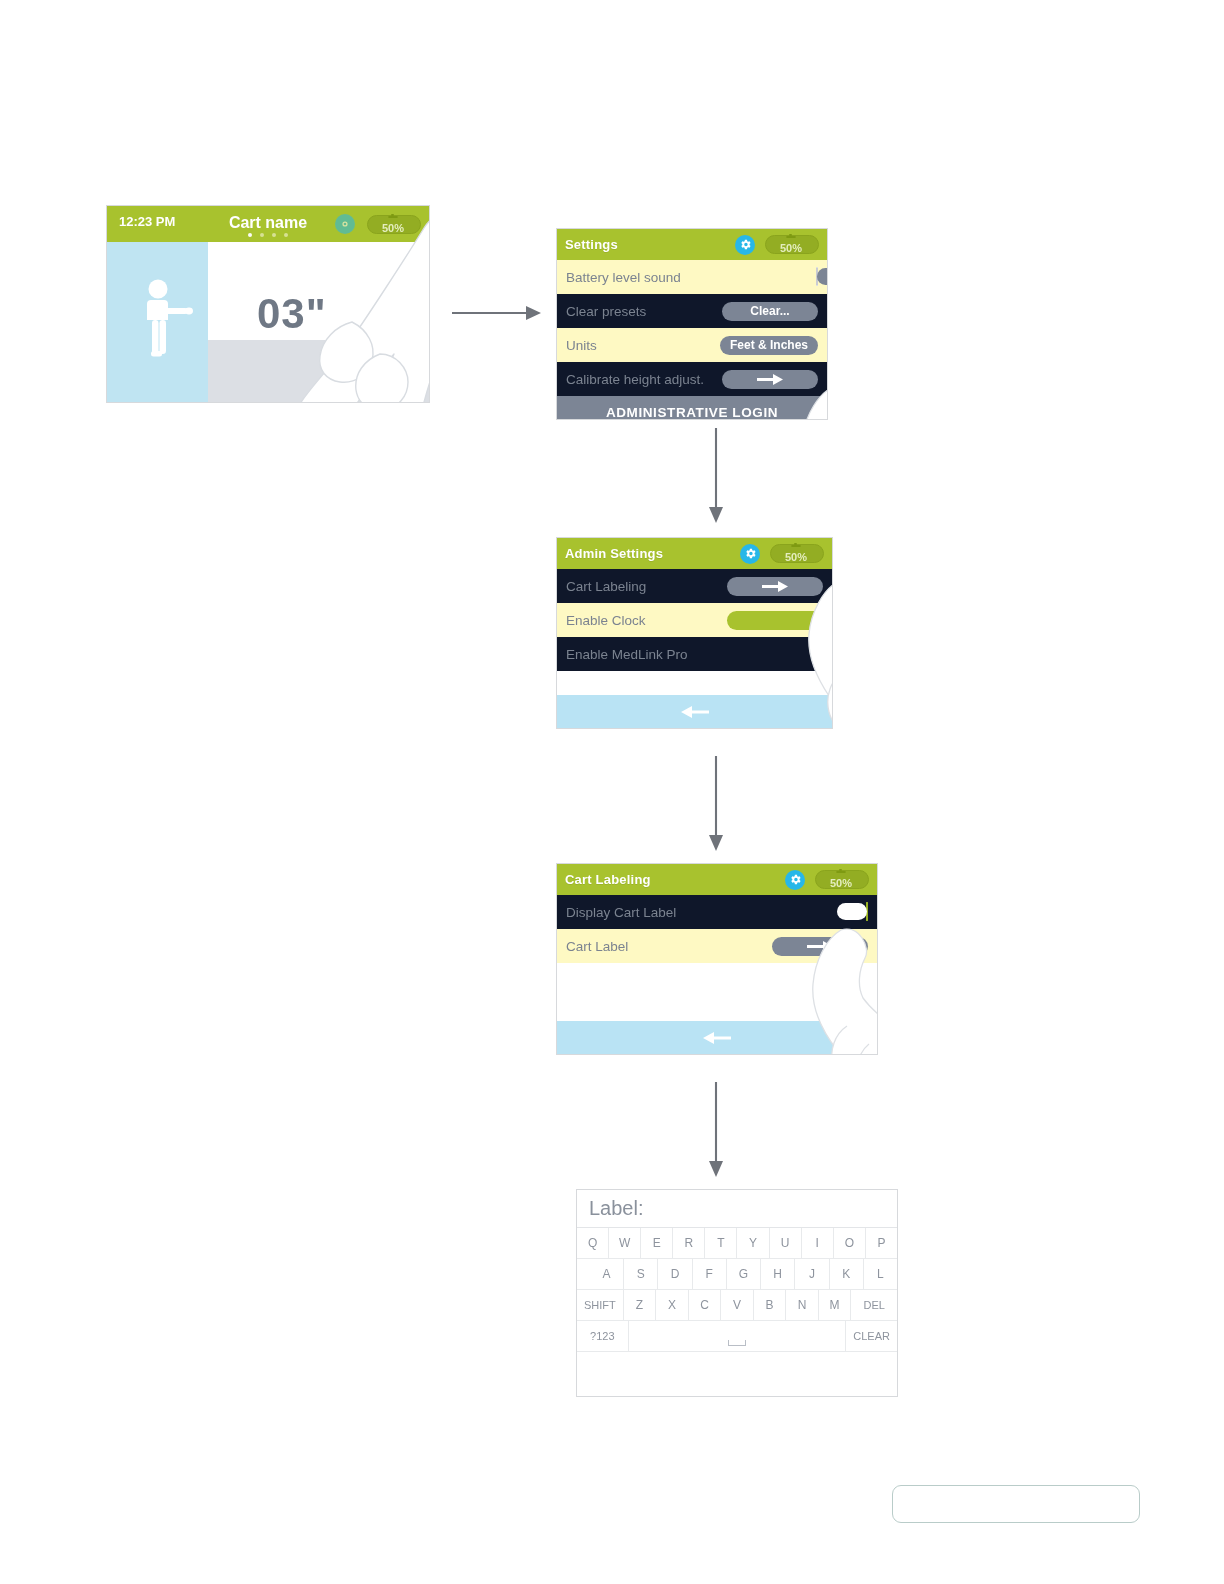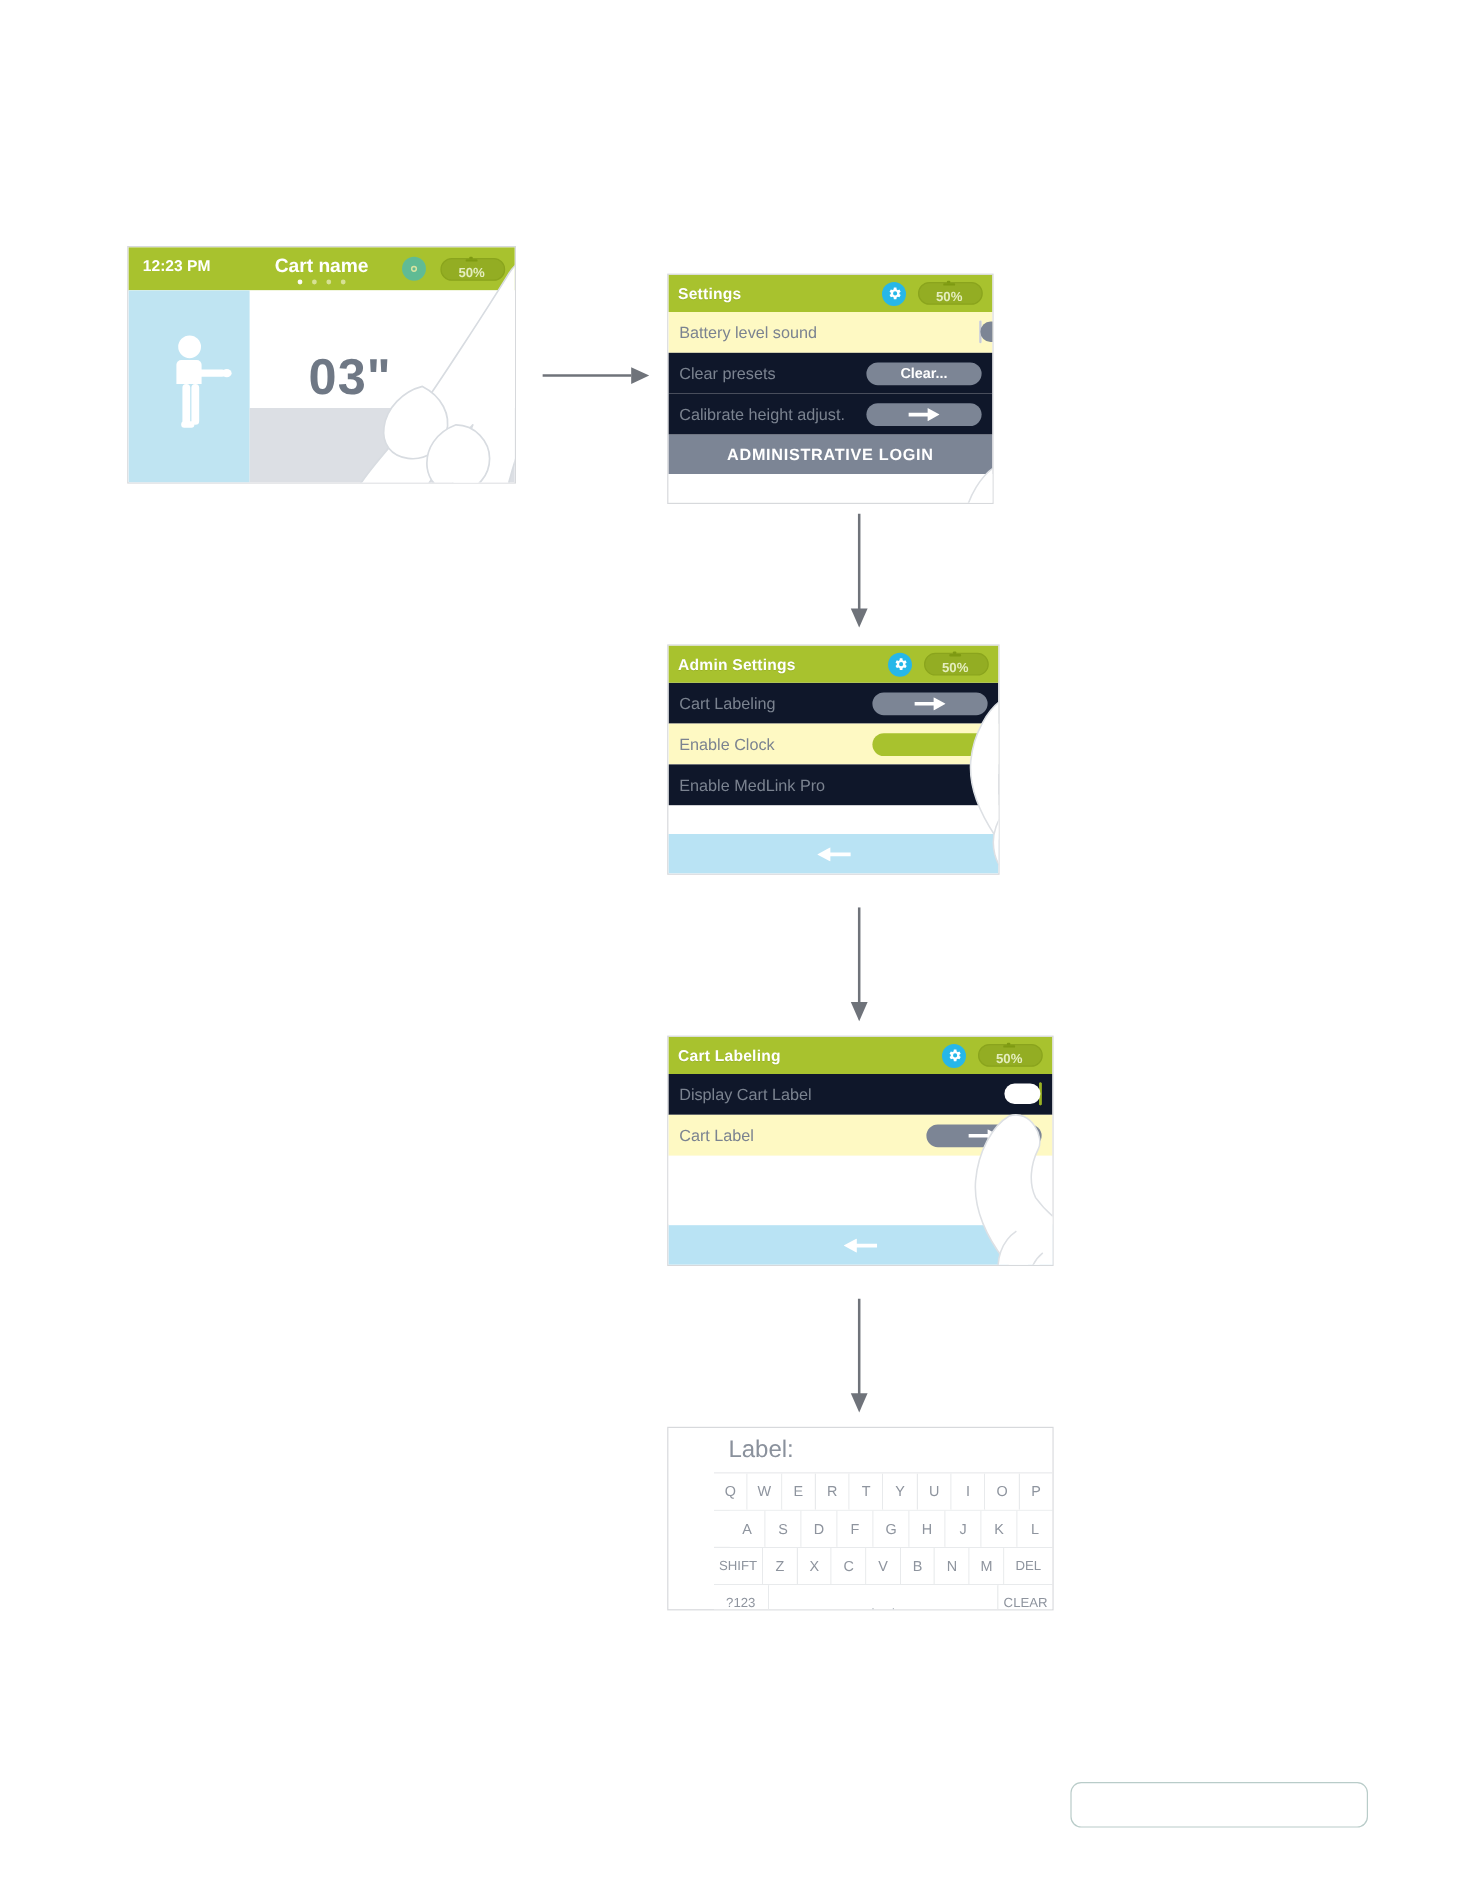--- a/index.html
+++ b/index.html
@@ -108,21 +108,21 @@
   }
 
   
   #screen-settings{left:556px;top:208px;width:272px;height:192px;margin-top:20px;}
   
   #screen-admin{left:556px;top:537px;width:277px;height:192px;}
   #screen-admin .scroll-clip{position:absolute;top:31px;left:0;right:0;height:128px;overflow:hidden;}
   
   #screen-cart{left:556px;top:863px;width:322px;height:192px;}
   
-  #screen-kb{left:556px;top:1189px;width:322px;height:153px;padding-left:38px;}
+  #screen-kb{left:576px;top:1189px;width:322px;height:208px;}
   .kb-label{
     height:38px;display:flex;align-items:center;padding:0 12px;box-sizing:border-box;
     color:#8a919c;font-size:20px;background:#fff;border-bottom:1px solid #e3e5e8;
   }
   .kb-row{display:flex;border-bottom:1px solid #e8eaec;height:31px;box-sizing:border-box;}
   .kb-key{
     flex:1;display:flex;align-items:center;justify-content:center;border-right:1px solid #e8eaec;
     color:#8e949e;font-size:12px;box-sizing:border-box;background:#ffffff;
   }
   .kb-key:last-child{border-right:none;}
@@ -228,20 +228,26 @@
     <span class="ctl">
       <span class="toggle"><span class="knob"></span></span>
     </span>
   </div>
   <div class="row white">
     <span class="lbl">Clear presets</span>
     <span class="ctl">
       <span class="pill">Clear...</span>
     </span>
   </div>
+  <div class="row alt">
+    <span class="lbl">Units</span>
+    <span class="ctl">
+      <span class="pill">Feet &amp; Inches</span>
+    </span>
+  </div>
   <div class="row white">
     <span class="lbl">Calibrate height adjust.</span>
     <span class="ctl">
       <span class="pill">
         <svg class="arrowr" width="26" height="11" viewBox="0 0 26 11">
           <line x1="0" y1="5.5" x2="17" y2="5.5" stroke="#ffffff" stroke-width="3"></line>
           <polygon points="16,0 26,5.5 16,11" fill="#ffffff"></polygon>
         </svg>
       </span>
     </span>

